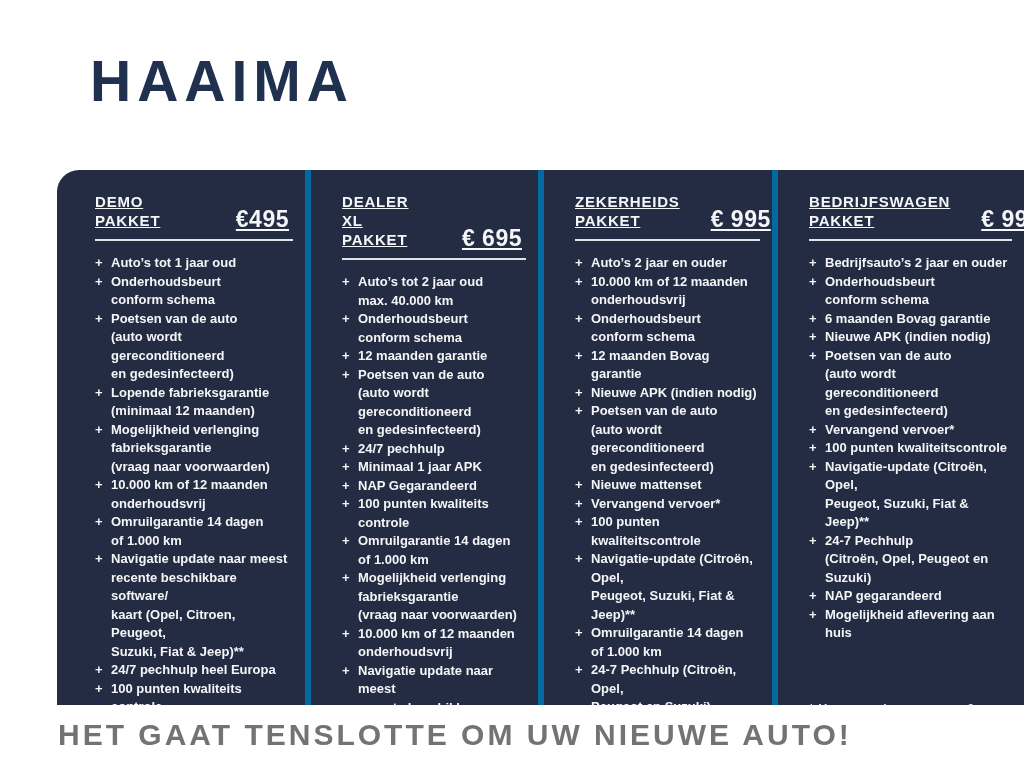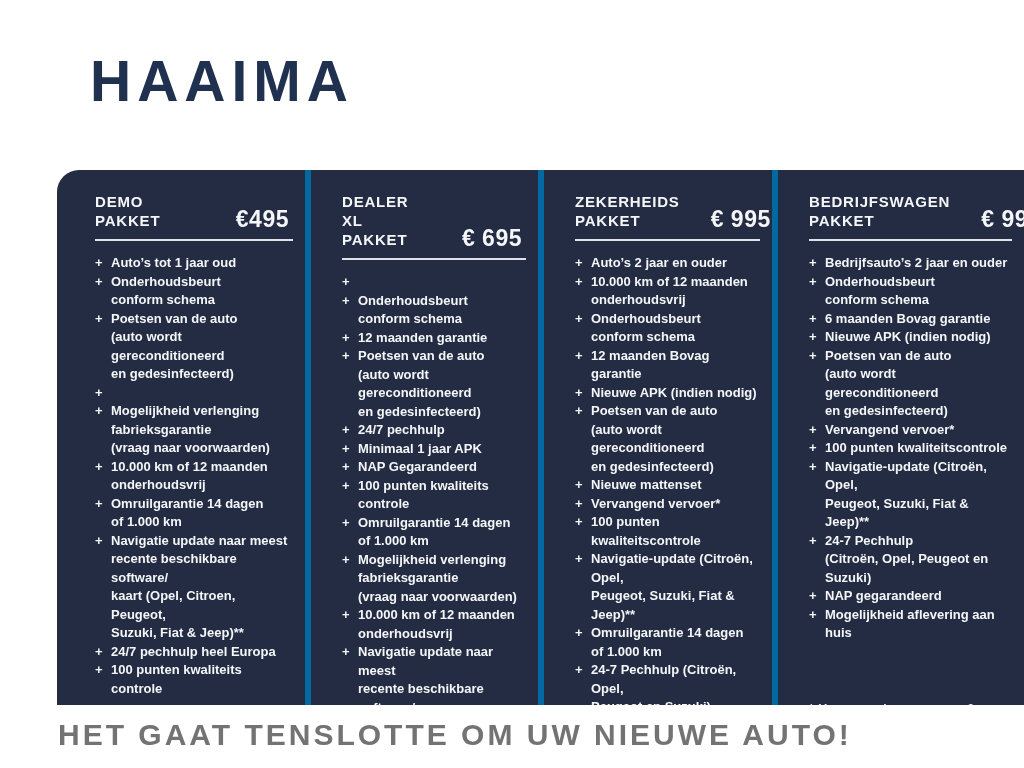--- a/index.html
+++ b/index.html
@@ -45,20 +45,21 @@
   .pkg-column {
     padding: 22px 12px 0 31px;
     overflow: hidden;
   }
   .pkg-column:first-child { padding-left: 38px; }
   .pkg-column + .pkg-column { border-left: 6px solid #0369a1; }
 
   .pkg-header {
     display: flex; justify-content: space-between; align-items: flex-end;
     padding-right: 4px;
+    text-decoration: underline;
   }
   .pkg-title {
     font-size: 15px; font-weight: bold; letter-spacing: 0.8px;
     line-height: 19px; white-space: pre-line;
   }
   .pkg-price {
     font-size: 23px; font-weight: bold; letter-spacing: 0.5px;
     line-height: 22px; white-space: nowrap; margin-left: 31px;
   }
   .title-divider {
@@ -123,20 +124,22 @@
 conform schema</span>
           </div>
           <div class="pkg-item">
             <span class="plus-marker">+</span>
             <span class="item-text">Poetsen van de auto
 (auto wordt gereconditioneerd
 en gedesinfecteerd)</span>
           </div>
           <div class="pkg-item">
             <span class="plus-marker">+</span>
+            <span class="item-text">Lopende fabrieksgarantie
+(minimaal 12 maanden)</span>
           </div>
           <div class="pkg-item">
             <span class="plus-marker">+</span>
             <span class="item-text">Mogelijkheid verlenging
 fabrieksgarantie
 (vraag naar voorwaarden)</span>
           </div>
           <div class="pkg-item">
             <span class="plus-marker">+</span>
             <span class="item-text">10.000 km of 12 maanden
@@ -167,20 +170,22 @@
       <div class="pkg-column">
         <div class="pkg-header">
           <div class="pkg-title">DEALER XL
 PAKKET</div>
           <div class="pkg-price">€ 695</div>
         </div>
         <div class="title-divider"></div>
         <div class="pkg-list">
           <div class="pkg-item">
             <span class="plus-marker">+</span>
+            <span class="item-text">Auto’s tot 2 jaar oud
+max. 40.000 km</span>
           </div>
           <div class="pkg-item">
             <span class="plus-marker">+</span>
             <span class="item-text">Onderhoudsbeurt
 conform schema</span>
           </div>
           <div class="pkg-item">
             <span class="plus-marker">+</span>
             <span class="item-text">12 maanden garantie</span>
           </div>

